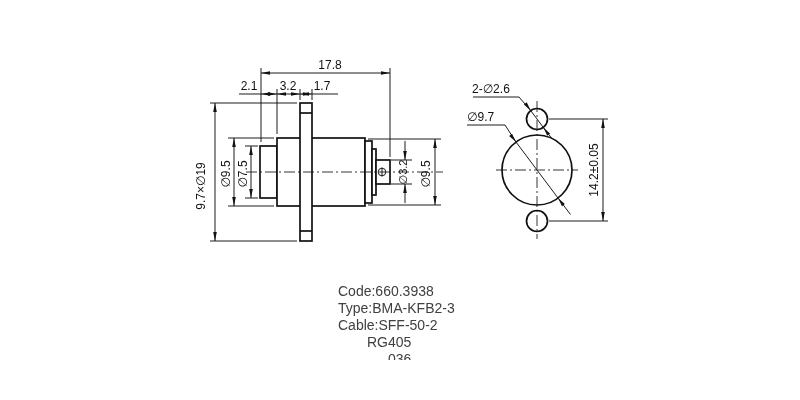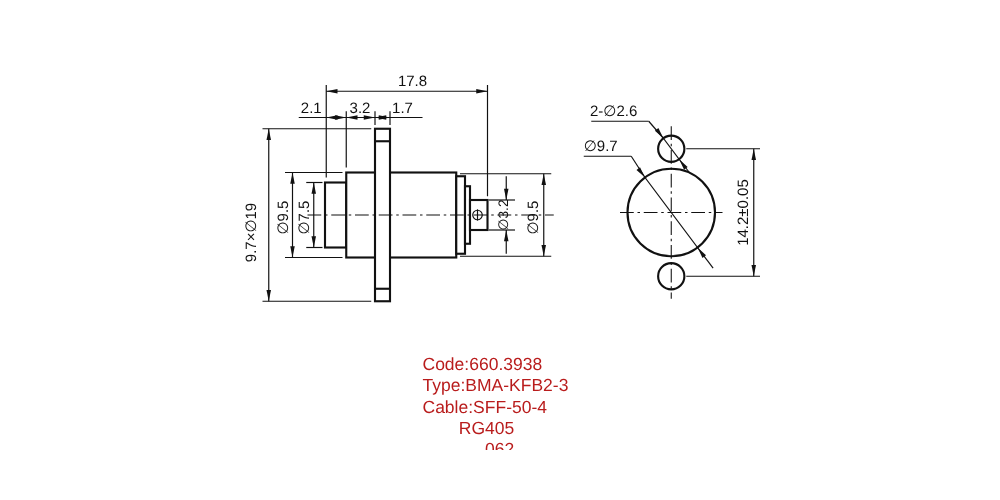--- a/index.html
+++ b/index.html
@@ -18,21 +18,21 @@
   }
   .dimtxt{font-size:12px;}
   .dimtxt-sm{font-size:11px;}
   .thick{stroke:#111;stroke-width:1.7;fill:none;}
   .thickf{stroke:#111;stroke-width:1.7;fill:#fff;}
   .thin{stroke:#111;stroke-width:0.95;fill:none;}
   .arrow{fill:#111;stroke:none;}
   .cline{stroke:#111;stroke-width:0.85;fill:none;stroke-dasharray:11 3 2 3;}
   .notes{
     position:absolute;left:338px;top:283px;
-    font-size:14px;line-height:17px;color:#b91c1c;
+    font-size:14px;line-height:17px;color:#404040;
     white-space:nowrap;
   }
   .notes .indent1{margin-left:29px;}
   .notes .indent2{margin-left:50px;}
 </style>
 </head>
 <body>
 
 <div class="canvas">
   <svg width="800" height="400" viewBox="0 0 800 400">
@@ -164,17 +164,17 @@
         <polygon class="arrow" points="603,119 601.2,128 604.8,128"></polygon>
         <polygon class="arrow" points="603,221 601.2,212 604.8,212"></polygon>
         <text class="dimtxt" x="594" y="170" text-anchor="middle" dominant-baseline="central" transform="rotate(-90 594 170)">14.2±0.05</text>
       </g>
     </g>
   </svg>
 
   <div class="notes">
     <div>Code:660.3938</div>
     <div>Type:BMA-KFB2-3</div>
-    <div>Cable:SFF-50-4</div>
+    <div>Cable:SFF-50-2</div>
     <div class="indent1">RG405</div>
-    <div class="indent2">062</div>
+    <div class="indent2">036</div>
   </div>
 </div>
 
 </body></html>

